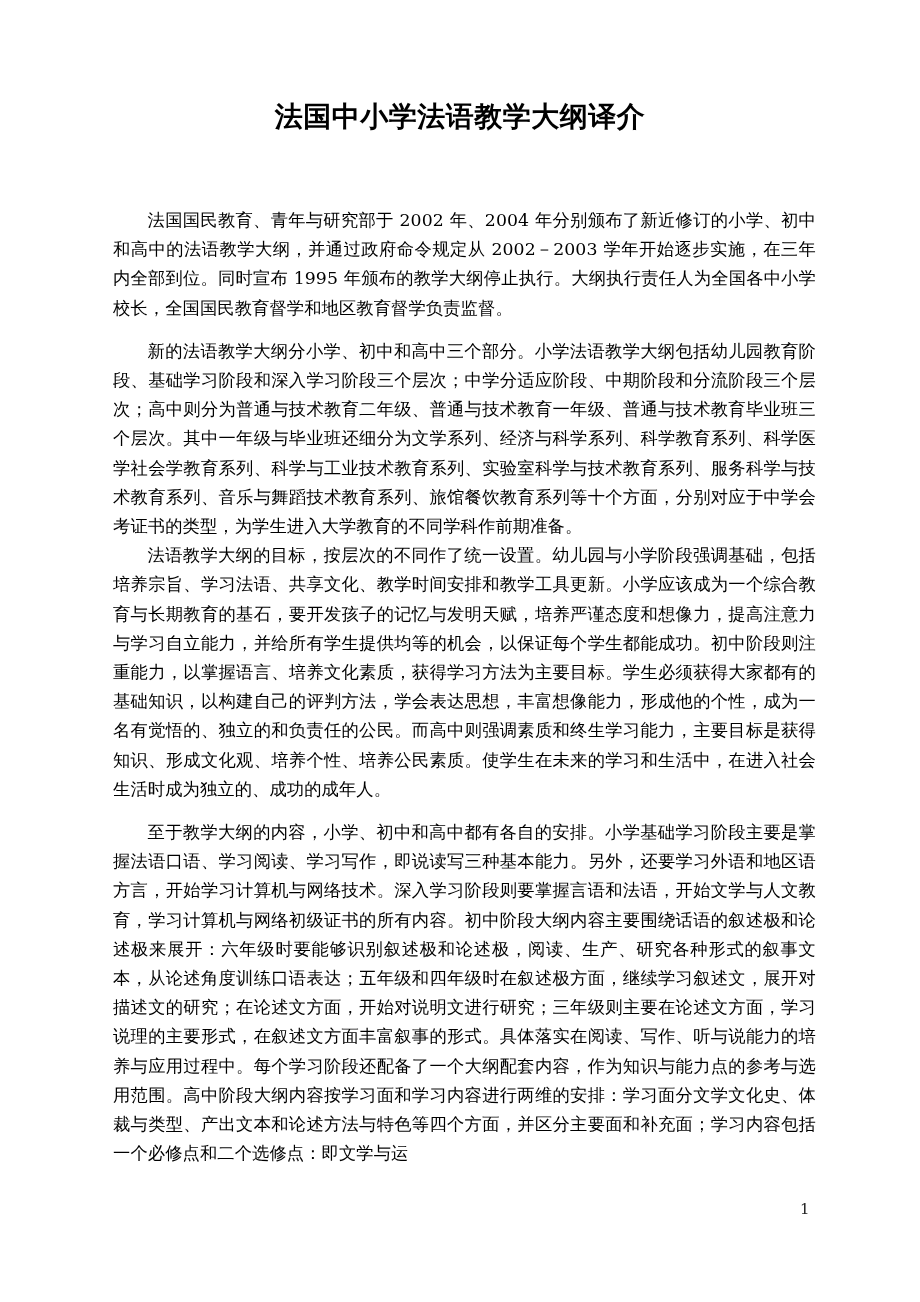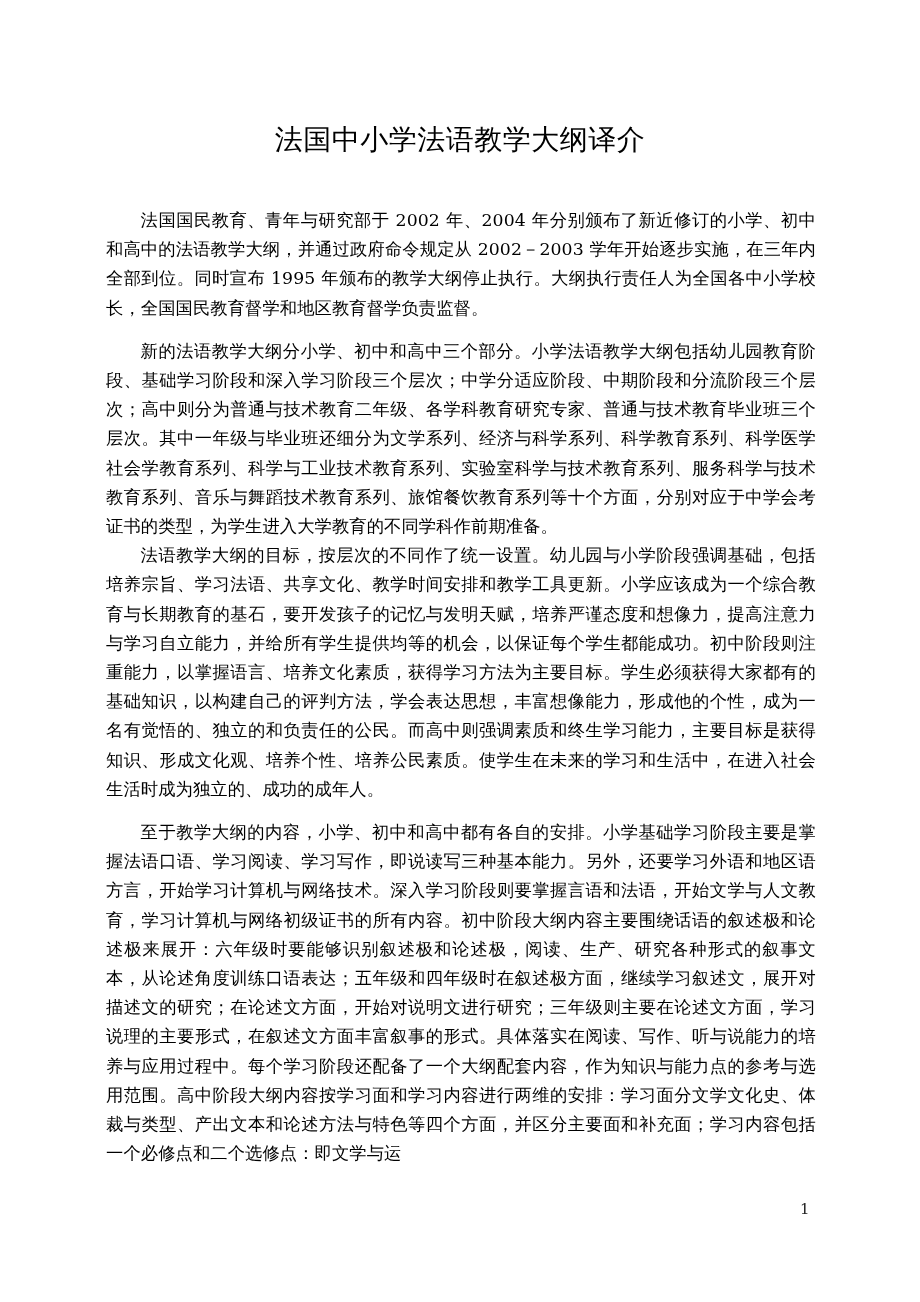--- a/index.html
+++ b/index.html
@@ -25,36 +25,36 @@
     position: absolute;
     left: 104px;
     top: 0;
     width: 712px;
   }
   .doc-title {
     margin: 0;
     padding: 0;
     text-align: center;
     font-size: 28px;
-    font-weight: normal;
+    font-weight: bold;
     letter-spacing: 0.5px;
     line-height: 1.2;
     position: absolute;
     left: 0;
-    top: 123px;
+    top: 100px;
     width: 712px;
   }
   .body-text {
     position: absolute;
     left: 0;
     top: 206px;
     width: 712px;
   }
   p.para {
-    margin: 0 0 0 2px;
+    margin: 0 0 0 9px;
     font-size: 17.3px;
     line-height: 29.2px;
     text-align: justify;
     text-justify: inter-ideograph;
     text-indent: 2em;
     font-family: "DejaVu Serif", "Liberation Serif", serif;
     letter-spacing: 0.1px;
     word-break: break-all;
   }
   p.para.gap-before {
@@ -78,21 +78,21 @@
 <body>
 
 <div class="page">
 
   <div class="content">
 
     <h1 class="doc-title">法国中小学法语教学大纲译介</h1>
 
     <div class="body-text">
       <p class="para">法国国民教育、青年与研究部于 2002 年、2004 年分别颁布了新近修订的小学、初中和高中的法语教学大纲，并通过政府命令规定从 2002－2003 学年开始逐步实施，在三年内全部到位。同时宣布 1995 年颁布的教学大纲停止执行。大纲执行责任人为全国各中小学校长，全国国民教育督学和地区教育督学负责监督。</p>
-      <p class="para gap-before">新的法语教学大纲分小学、初中和高中三个部分。小学法语教学大纲包括幼儿园教育阶段、基础学习阶段和深入学习阶段三个层次；中学分适应阶段、中期阶段和分流阶段三个层次；高中则分为普通与技术教育二年级、各学科教育研究专家、普通与技术教育毕业班三个层次。其中一年级与毕业班还细分为文学系列、经济与科学系列、科学教育系列、科学医学社会学教育系列、科学与工业技术教育系列、实验室科学与技术教育系列、服务科学与技术教育系列、音乐与舞蹈技术教育系列、旅馆餐饮教育系列等十个方面，分别对应于中学会考证书的类型，为学生进入大学教育的不同学科作前期准备。</p>
+      <p class="para gap-before">新的法语教学大纲分小学、初中和高中三个部分。小学法语教学大纲包括幼儿园教育阶段、基础学习阶段和深入学习阶段三个层次；中学分适应阶段、中期阶段和分流阶段三个层次；高中则分为普通与技术教育二年级、普通与技术教育一年级、普通与技术教育毕业班三个层次。其中一年级与毕业班还细分为文学系列、经济与科学系列、科学教育系列、科学医学社会学教育系列、科学与工业技术教育系列、实验室科学与技术教育系列、服务科学与技术教育系列、音乐与舞蹈技术教育系列、旅馆餐饮教育系列等十个方面，分别对应于中学会考证书的类型，为学生进入大学教育的不同学科作前期准备。</p>
       <p class="para tight">法语教学大纲的目标，按层次的不同作了统一设置。幼儿园与小学阶段强调基础，包括培养宗旨、学习法语、共享文化、教学时间安排和教学工具更新。小学应该成为一个综合教育与长期教育的基石，要开发孩子的记忆与发明天赋，培养严谨态度和想像力，提高注意力与学习自立能力，并给所有学生提供均等的机会，以保证每个学生都能成功。初中阶段则注重能力，以掌握语言、培养文化素质，获得学习方法为主要目标。学生必须获得大家都有的基础知识，以构建自己的评判方法，学会表达思想，丰富想像能力，形成他的个性，成为一名有觉悟的、独立的和负责任的公民。而高中则强调素质和终生学习能力，主要目标是获得知识、形成文化观、培养个性、培养公民素质。使学生在未来的学习和生活中，在进入社会生活时成为独立的、成功的成年人。</p>
       <p class="para gap-before">至于教学大纲的内容，小学、初中和高中都有各自的安排。小学基础学习阶段主要是掌握法语口语、学习阅读、学习写作，即说读写三种基本能力。另外，还要学习外语和地区语方言，开始学习计算机与网络技术。深入学习阶段则要掌握言语和法语，开始文学与人文教育，学习计算机与网络初级证书的所有内容。初中阶段大纲内容主要围绕话语的叙述极和论述极来展开：六年级时要能够识别叙述极和论述极，阅读、生产、研究各种形式的叙事文本，从论述角度训练口语表达；五年级和四年级时在叙述极方面，继续学习叙述文，展开对描述文的研究；在论述文方面，开始对说明文进行研究；三年级则主要在论述文方面，学习说理的主要形式，在叙述文方面丰富叙事的形式。具体落实在阅读、写作、听与说能力的培养与应用过程中。每个学习阶段还配备了一个大纲配套内容，作为知识与能力点的参考与选用范围。高中阶段大纲内容按学习面和学习内容进行两维的安排：学习面分文学文化史、体裁与类型、产出文本和论述方法与特色等四个方面，并区分主要面和补充面；学习内容包括一个必修点和二个选修点：即文学与运</p>
     </div>
 
   </div>
 
   <div class="page-number">1</div>
 
 </div>
 

